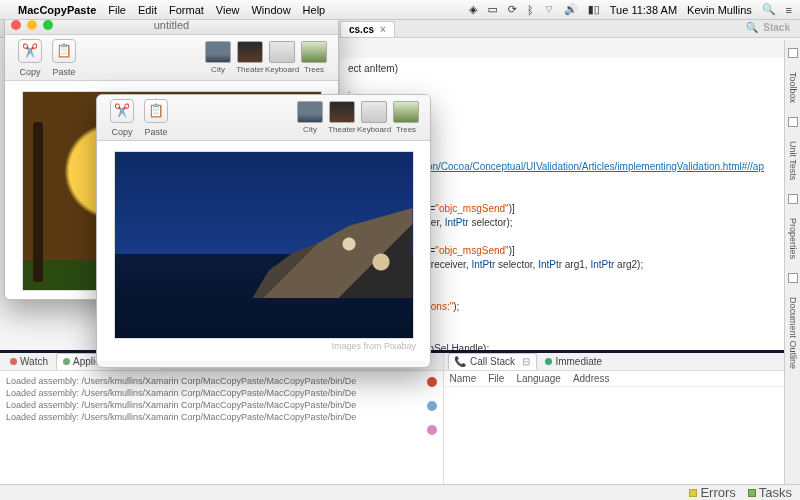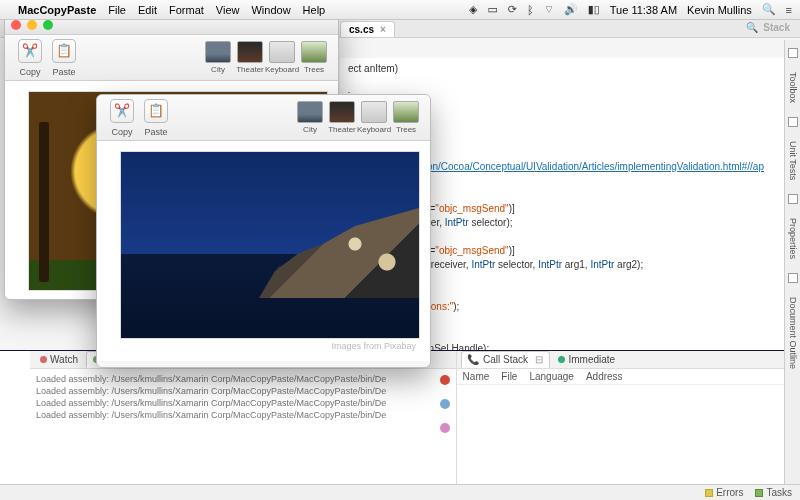--- a/index.html
+++ b/index.html
@@ -20,52 +20,52 @@
 .ide .tab .x { color:#999; }
 .ide .search { position:absolute; right:10px; top:2px; font-size:10px; color:#aaa; display:flex; align-items:center; gap:4px;}
 .code-area { position:absolute; left:340px; right: 16px; top: 38px; bottom: 150px; background:#fff; font-family: Menlo, monospace; font-size: 10px; line-height: 14px; padding: 4px 8px; overflow:hidden; color:#333;}
 .code-area .comment-link { color:#1a6fb5; text-decoration: underline; }
 .code-area .str { color:#d14a00; }
 .code-area .kw { color:#0a4b8c; }
 .side-tabs { position:absolute; right:0; top:20px; bottom:0; width:16px; background:#efefef; border-left:1px solid #ccc; display:flex; flex-direction:column; align-items:center; gap:14px; padding-top:8px;}
 .side-tabs .vt { writing-mode: vertical-rl; font-size:9px; color:#555; cursor:pointer;}
 .side-tabs .sq { width:10px; height:10px; border:1px solid #999; background:#fff;}
 
-.bottom-panels { position:absolute; left:0; right:16px; bottom:16px; height:134px; display:flex; background:#fff; border-top:1px solid #0f172a;padding-left:30px;}
+.bottom-panels { position:absolute; left:0; right:16px; bottom:16px; height:134px; display:flex; background:#fff; border-top:3px solid #0f172a;}
 .panel-left { flex:1.3; border-right:1px solid #ddd; display:flex; flex-direction:column;}
 .panel-right { flex:1; display:flex; flex-direction:column;}
 .panel-tabs { height:18px; background:#f2f2f2; border-bottom:1px solid #ddd; display:flex; align-items:center; font-size:10px; padding:0 4px; gap:2px;}
 .panel-tabs .pt { padding:2px 6px; display:flex; align-items:center; gap:3px; color:#444; cursor:pointer;}
 .panel-tabs .pt.active { background:#fff; border:1px solid #ccc; border-bottom:1px solid #fff; border-radius:3px 3px 0 0;}
 .panel-tabs .dot { width:7px; height:7px; border-radius:50%; display:inline-block;}
 .console { flex:1; font-family:Menlo,monospace; font-size:9px; padding:4px 6px; color:#777; line-height:12px; position:relative;}
 .console .err-dot { position:absolute; right:6px; width:10px; height:10px; border-radius:50%;}
 .callstack-head { display:flex; font-size:10px; color:#555; padding:2px 6px; border-bottom:1px solid #eee; gap:12px;}
-.statusbar { position:absolute; left:0; right:0; bottom:0; height:16px; background:#f0f0f0; border-top:1px solid #ccc; display:flex; align-items:center; justify-content:flex-end; padding:0 8px; gap:12px; font-size:10px; color:#555;}
+.statusbar { position:absolute; left:0; right:0; bottom:0; height:16px; background:#f0f0f0; border-top:1px solid #ccc; display:flex; align-items:center; justify-content:flex-end; padding:0 8px; gap:12px; font-size:13px; color:#555;}
 .statusbar .sb { display:flex; align-items:center; gap:3px;}
 .statusbar .sq-err { width:8px;height:8px;background:#e2c84a;border:1px solid #bfa528;}
 .statusbar .sq-task { width:8px;height:8px;background:#7fb758;border:1px solid #5a8c3a;}
 
 
 .win { position:absolute; background:#f6f6f6; border:1px solid #bdbdbd; border-radius:6px; box-shadow: 0 12px 30px rgba(0,0,0,.35); overflow:hidden;}
 .titlebar { height:20px; background:linear-gradient(#f7f7f7,#e3e3e3); border-bottom:1px solid #cfcfcf; display:flex; align-items:center; padding:0 6px; position:relative;}
 .traffic { display:flex; gap:6px;}
 .traffic span { width:10px; height:10px; border-radius:50%; display:inline-block;}
 .t-red{background:#ff5f57;} .t-yel{background:#ffbd2e;} .t-grn{background:#28c940;}
 .win-title { position:absolute; left:0; right:0; text-align:center; font-size:11px; color:#6b6b6b;}
 .toolbar { height:46px; background:linear-gradient(#fafafa,#ececec); border-bottom:1px solid #cfcfcf; display:flex; align-items:center; padding:0 8px;}
 .tb-group { display:flex; gap:0;}
 .tb-btn { display:flex; flex-direction:column; align-items:center; width:34px; cursor:pointer;}
 .tb-btn .ico { width:24px; height:24px; background:linear-gradient(#fff,#eee); border:1px solid #bbb; border-radius:4px; display:flex; align-items:center; justify-content:center; font-size:13px;}
 .tb-btn .lbl { font-size:9px; color:#555; margin-top:4px;}
 .tb-spacer { flex:1;}
 .thumb-btn { display:flex; flex-direction:column; align-items:center; width:32px; cursor:pointer;}
 .thumb-btn .th { width:26px; height:22px; border:1px solid #aaa; border-radius:2px;}
 .thumb-btn .lbl { font-size:8px; color:#555; margin-top:2px;}
-.win-body { background:#fff; padding:10px; display:flex; flex-direction:column; align-items:flex-end;}
+.win-body { background:#fff; padding:10px; display:flex; flex-direction:column; align-items:center;}
 .canvas { border:1px solid #ddd; background:#222;}
 .credit { font-size:9px; color:#bbb; align-self:flex-end; margin-top:2px; padding-right:4px;}
 
 
 .th-city{background:linear-gradient(#6a7a8a 60%,#3a4856);} 
 .th-theater{background:linear-gradient(#2a2a2a,#5a3a2a);} 
 .th-keyb{background:linear-gradient(#e8e8e8,#c9c9c9);} 
 .th-trees{background:linear-gradient(#dce8c9,#6a8a4a);}
 
 
@@ -223,20 +223,21 @@
   </div>
 </div>
 
 <div class="win" style="left:4px; top:14px; width:335px; height:286px; z-index:10;">
   <div class="titlebar">
     <div class="traffic">
         <span class="t-red"></span>
         <span class="t-yel"></span>
         <span class="t-grn"></span>
       </div>
+    <div class="win-title">untitled</div>
   </div>
   <div class="toolbar">
     <div class="tb-group">
       <div class="tb-btn">
           <div class="ico">✂️</div>
           <div class="lbl">Copy</div>
         </div>
       <div class="tb-btn">
           <div class="ico">📋</div>
           <div class="lbl">Paste</div>

